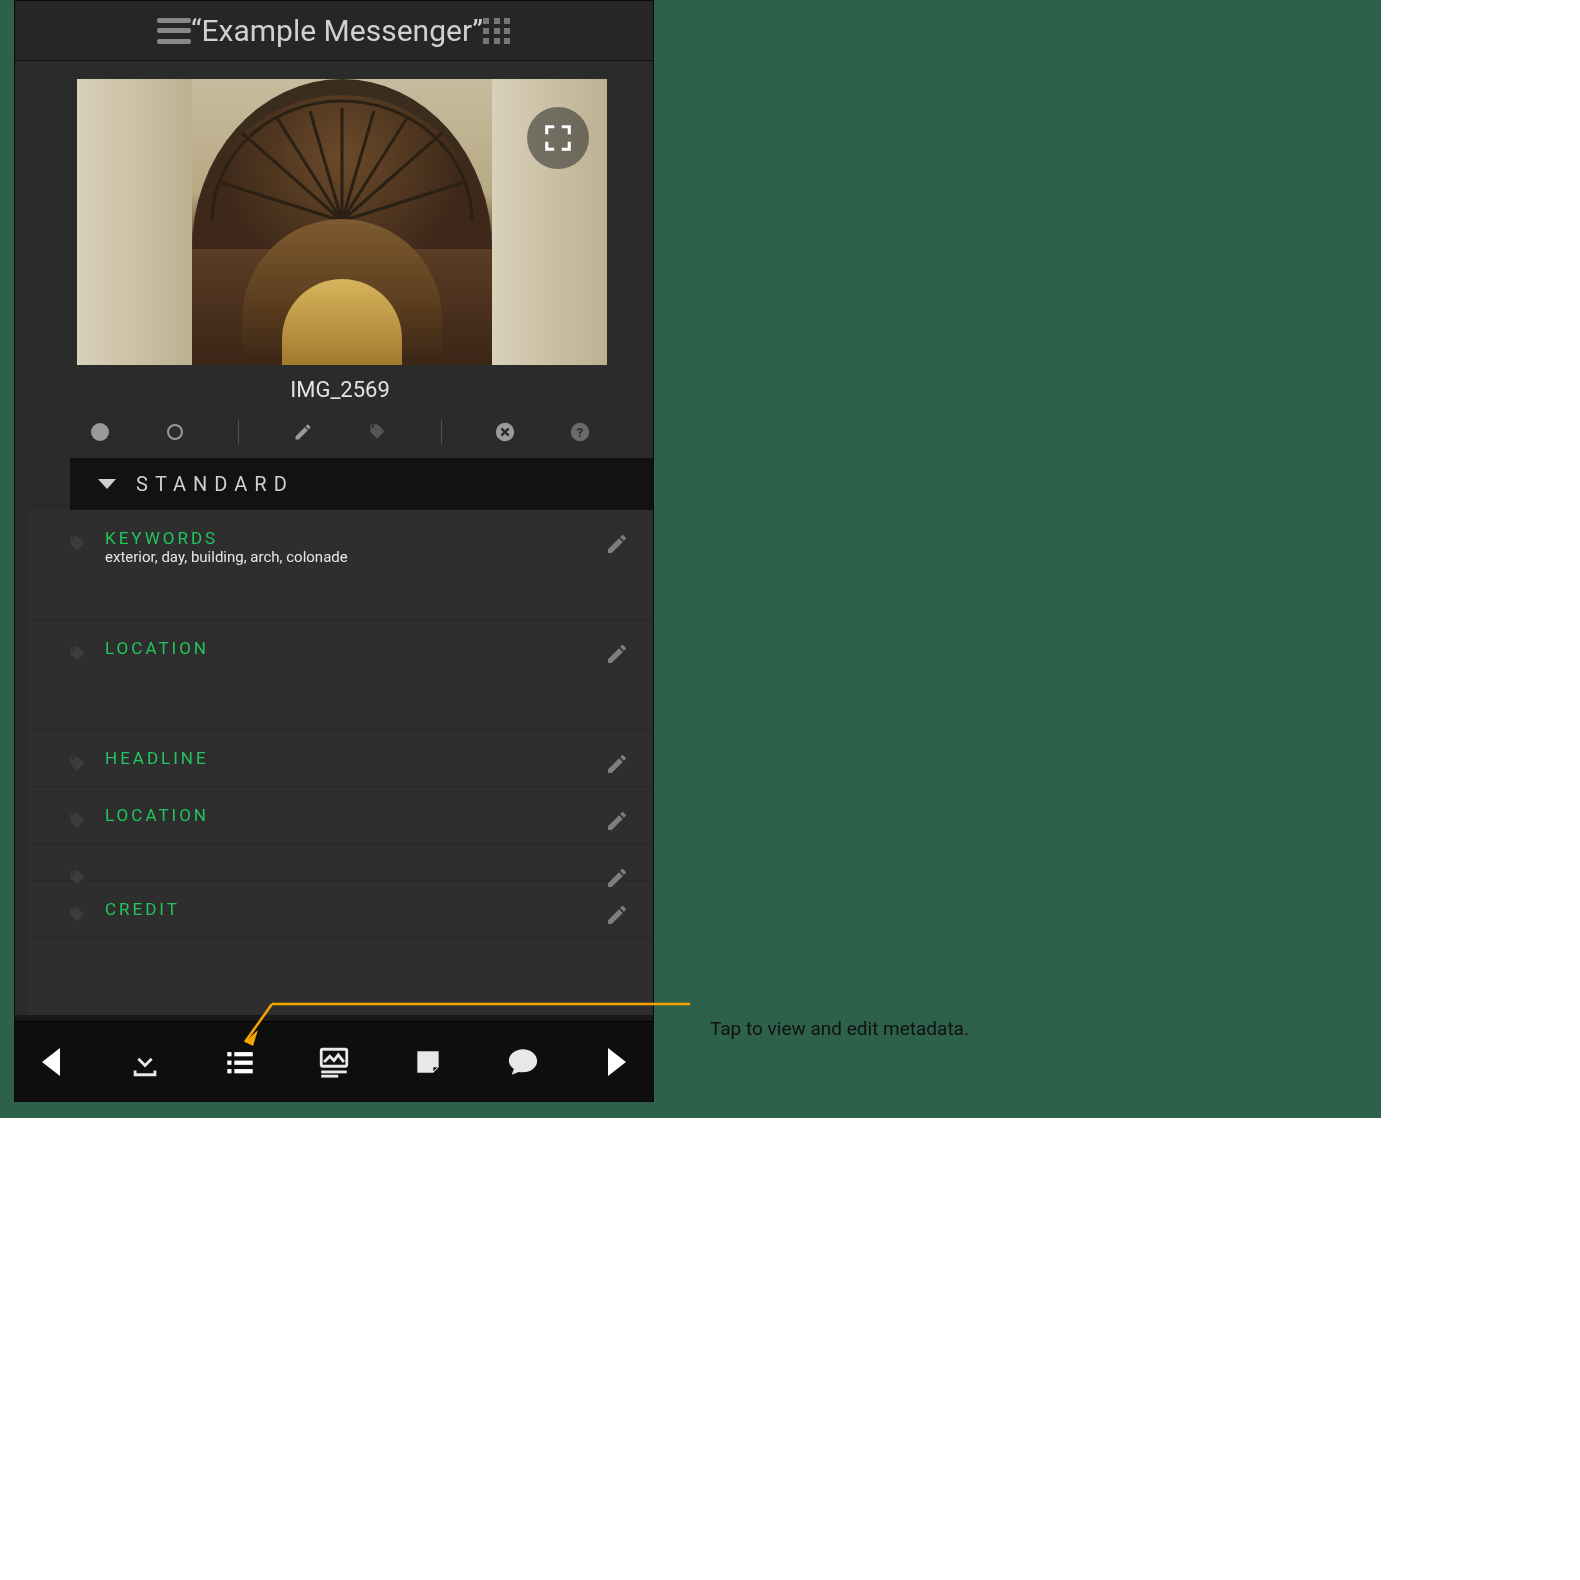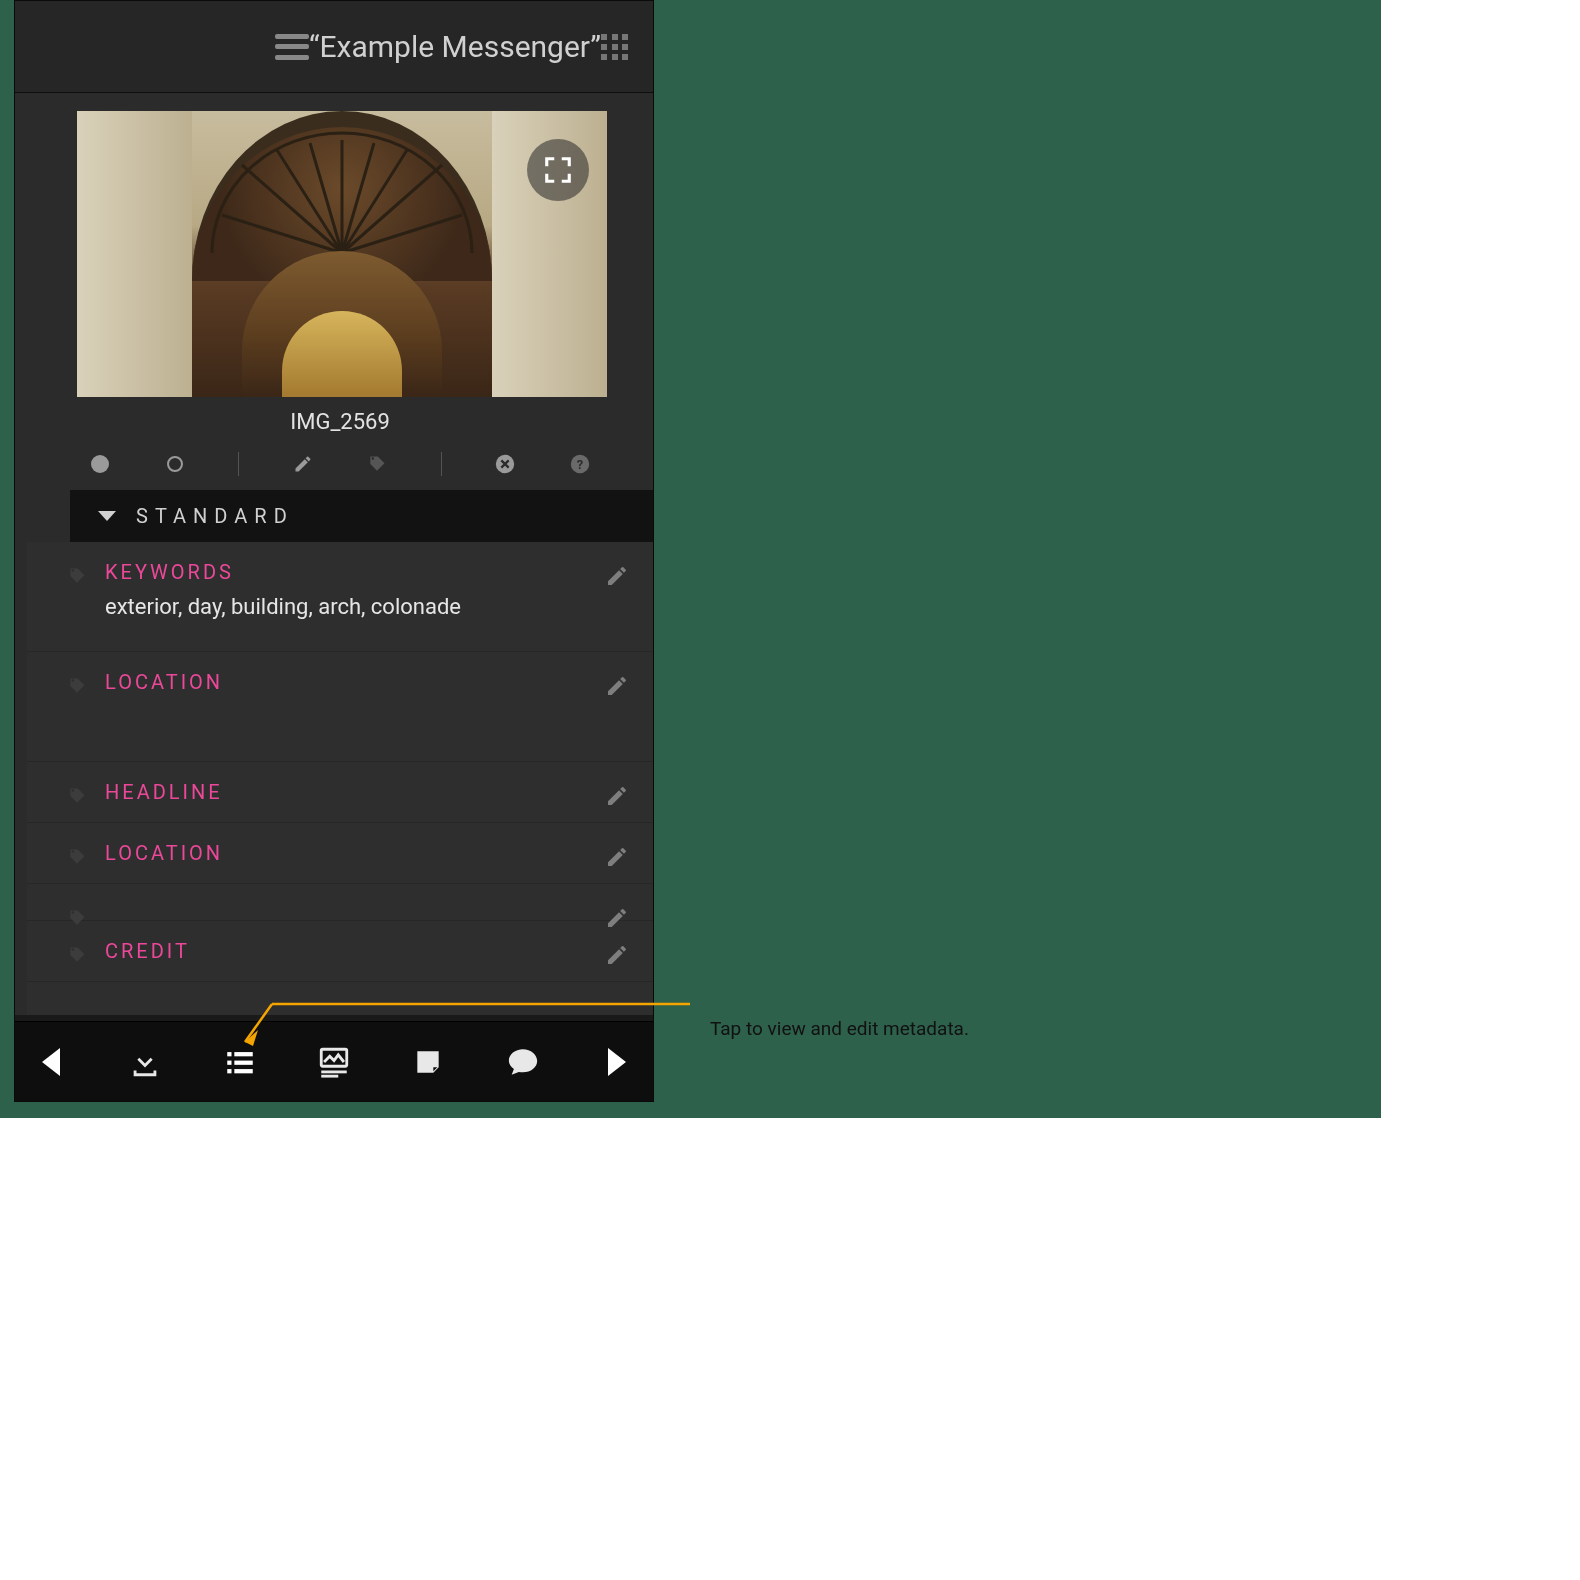--- a/index.html
+++ b/index.html
@@ -22,26 +22,26 @@
     top: 0;
     width: 640px;
     height: 1102px;
     background: #1a1a1a;
     display: flex;
     flex-direction: column;
     border: 1px solid #0a0a0a;
   }
   
   .header {
-    height: 92px;
+    height: 60px;
     background: #262626;
     border-bottom: 1px solid #0e0e0e;
     display: flex;
     align-items: center;
-    justify-content: flex-end;
+    justify-content: center;
     padding: 0 24px;
   }
   .hamburger {
     width: 34px; height: 26px; display:flex; flex-direction:column; justify-content:space-between;
   }
   .hamburger span { display:block; height:5px; background:#888; border-radius:2px; }
   .title {
     color:#d0d0d0; font-size:30px; font-weight:400;
   }
   .grid-icon {
@@ -107,22 +107,22 @@
   .meta-list { flex:1; background:#2e2e2e; overflow:hidden; }
   .meta-item {
     position:relative;
     padding: 18px 28px 18px 78px;
     border-bottom: 1px solid rgba(0,0,0,0.15);
   }
   .meta-item.tall { min-height: 110px; }
   .meta-tag {
     position:absolute; left:40px; top:24px; width:20px; height:20px;
   }
-  .meta-label { color:#ec4899; letter-spacing:3px; font-size:20px; }
-  .meta-value { color:#e6e6e6; font-size:22px; margin-top:10px; }
+  .meta-label { color:#22c55e; letter-spacing:3px; font-size:17px; }
+  .meta-value { color:#e6e6e6; font-size:15px; }
   .meta-edit { position:absolute; right:24px; top:22px; width:24px; height:24px; color:#7e7e7e; }
   
   .bottom-bar {
     height:80px; background:#0e0e0e; border-top:1px solid #000;
     display:flex; align-items:center; justify-content:space-between; padding:0 14px;
     position: relative;
     margin-top: 6px;
   }
   .bb-item { width:44px; height:44px; display:flex; align-items:center; justify-content:center; color:#e8e8e8; }
   .bb-mid { flex:1; display:flex; justify-content:space-evenly; }

